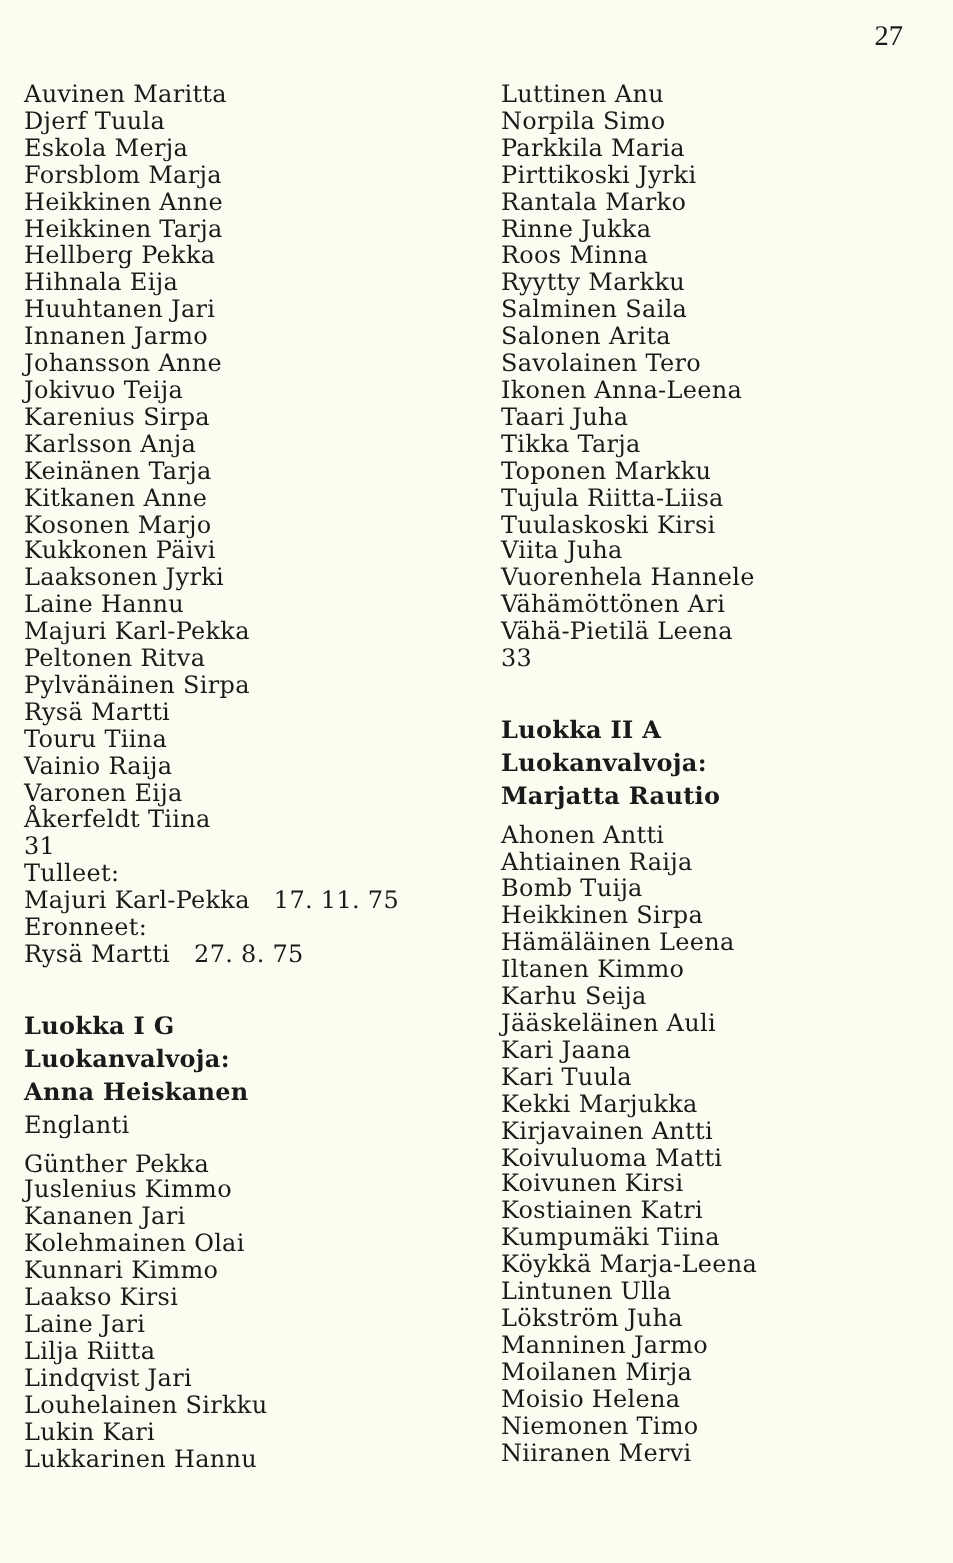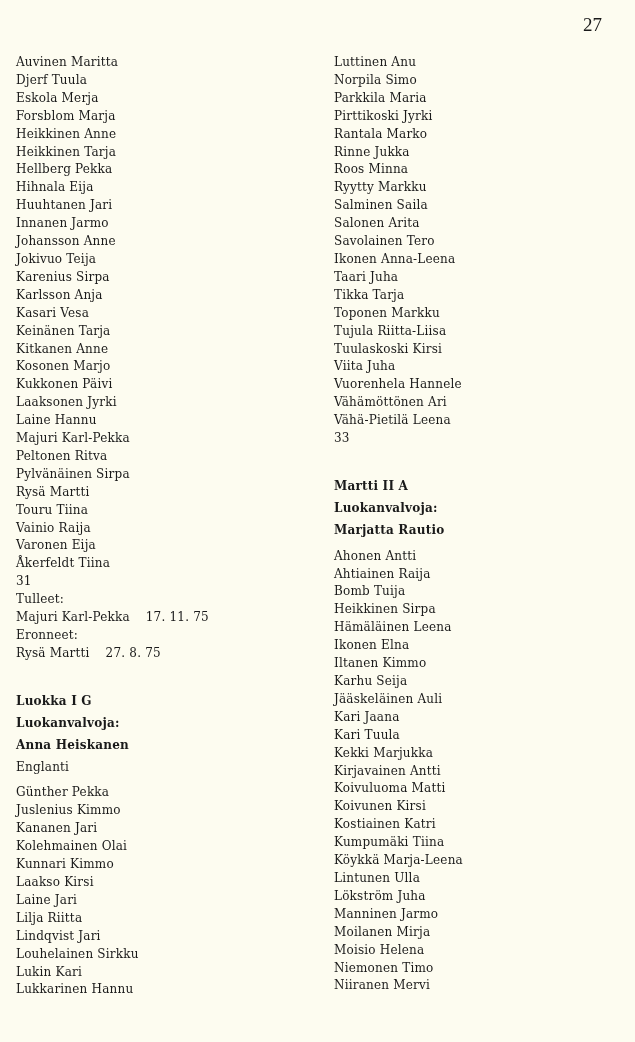--- a/index.html
+++ b/index.html
@@ -7,21 +7,21 @@
     width: 635px; height: 1042px; overflow: hidden;
     background: #fdfcf0;
     font-family: "DejaVu Serif", "Liberation Serif", serif;
     color: #1a1a1a;
     position: relative;
   }
   .page-number {
     position: absolute; left: 583px; top: 14px;
     font-size: 19px; font-family: "Liberation Serif", serif;
   }
-  .col { position: absolute; top: 54px; font-size: 12px; line-height: 17.9px; }
+  .col { position: absolute; top: 54px; font-size: 16px; line-height: 17.9px; }
   .col-left { left: 16px; }
   .col-right { left: 334px; }
   .line { white-space: pre; letter-spacing: 0.2px; }
   .bold { font-weight: bold; }
   .gap-sm { height: 8px; }
   .gap-lg { height: 30px; }
   .gap-head { height: 4px; }
   .date { margin-left: 16px; }
 </style>
 </head>
@@ -38,21 +38,20 @@
       <div class="line">Heikkinen Anne</div>
       <div class="line">Heikkinen Tarja</div>
       <div class="line">Hellberg Pekka</div>
       <div class="line">Hihnala Eija</div>
       <div class="line">Huuhtanen Jari</div>
       <div class="line">Innanen Jarmo</div>
       <div class="line">Johansson Anne</div>
       <div class="line">Jokivuo Teija</div>
       <div class="line">Karenius Sirpa</div>
       <div class="line">Karlsson Anja</div>
-      <div class="line">Kasari Vesa</div>
       <div class="line">Keinänen Tarja</div>
       <div class="line">Kitkanen Anne</div>
       <div class="line">Kosonen Marjo</div>
       <div class="line">Kukkonen Päivi</div>
       <div class="line">Laaksonen Jyrki</div>
       <div class="line">Laine Hannu</div>
       <div class="line">Majuri Karl-Pekka</div>
       <div class="line">Peltonen Ritva</div>
       <div class="line">Pylvänäinen Sirpa</div>
       <div class="line">Rysä Martti</div>
@@ -112,33 +111,32 @@
       <div class="line">Tujula Riitta-Liisa</div>
       <div class="line">Tuulaskoski Kirsi</div>
       <div class="line">Viita Juha</div>
       <div class="line">Vuorenhela Hannele</div>
       <div class="line">Vähämöttönen Ari</div>
       <div class="line">Vähä-Pietilä Leena</div>
     </div>
   <div class="line">33</div>
 
   <div class="gap-lg"></div>
-  <div class="line bold">Martti II A</div>
+  <div class="line bold">Luokka II A</div>
   <div class="gap-head"></div>
   <div class="line bold">Luokanvalvoja:</div>
   <div class="gap-head"></div>
   <div class="line bold">Marjatta Rautio</div>
   <div class="gap-sm"></div>
   <div>
       <div class="line">Ahonen Antti</div>
       <div class="line">Ahtiainen Raija</div>
       <div class="line">Bomb Tuija</div>
       <div class="line">Heikkinen Sirpa</div>
       <div class="line">Hämäläinen Leena</div>
-      <div class="line">Ikonen Elna</div>
       <div class="line">Iltanen Kimmo</div>
       <div class="line">Karhu Seija</div>
       <div class="line">Jääskeläinen Auli</div>
       <div class="line">Kari Jaana</div>
       <div class="line">Kari Tuula</div>
       <div class="line">Kekki Marjukka</div>
       <div class="line">Kirjavainen Antti</div>
       <div class="line">Koivuluoma Matti</div>
       <div class="line">Koivunen Kirsi</div>
       <div class="line">Kostiainen Katri</div>

